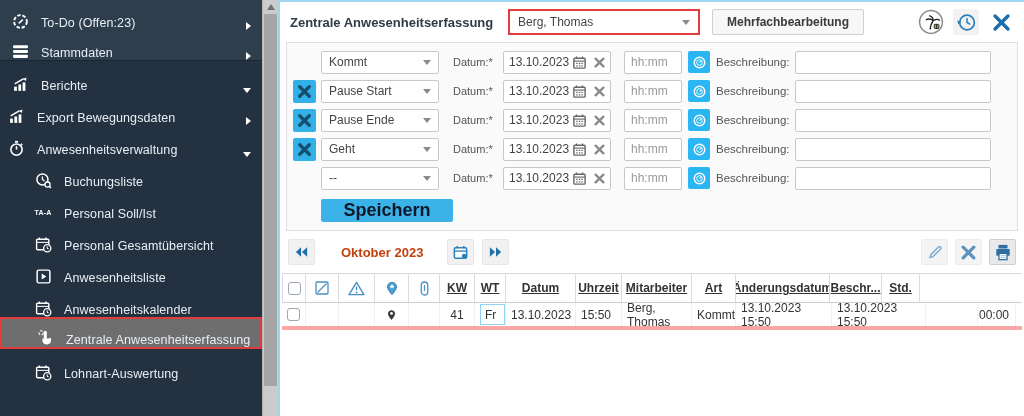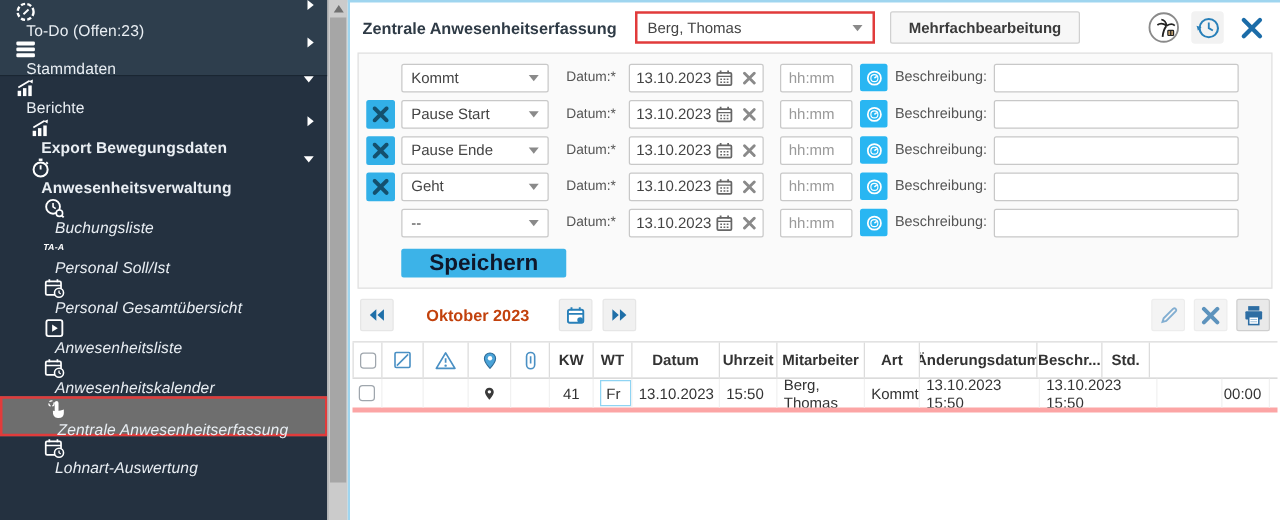--- a/index.html
+++ b/index.html
@@ -3,27 +3,27 @@
 <meta charset="utf-8">
 <style>
   * { box-sizing: border-box; margin: 0; padding: 0; }
   html,body { width:1024px; height:416px; overflow:hidden; }
   body { font-family:"Liberation Sans","DejaVu Sans",sans-serif; background:#fff; }
   .app { display:flex; width:1024px; height:416px; }
 
   
   .sidebar { width:262px; height:416px; background:#243140; color:#e9eef3; flex:none; display:flex; flex-direction:column; }
   .side-group-top { background:#2e3e4d; border-bottom:1px solid #1a2632; }
-  .side-item { position:relative; height:32px; display:flex; align-items:flex-start; font-size:12.5px; cursor:default;flex-direction:column; }
+  .side-item { position:relative; height:32px; display:flex; align-items:flex-end; font-size:12.5px; cursor:default; }
   .side-group-top .side-item { height:30px; }
   .side-item .s-icon { width:20px; height:18px; flex:none; display:flex; align-items:center; justify-content:center; }
   .side-item .s-label { margin-left:11px; white-space:nowrap; letter-spacing:.1px; }
   .lvl0 { padding-left:10px; }
-  .lvl1 { padding-left:22px;font-weight:bold; }
-  .lvl2 { padding-left:33px;font-style:italic; }
+  .lvl1 { padding-left:6px; }
+  .lvl2 { padding-left:33px; }
   .arrow-r, .arrow-d { position:absolute; right:11px; width:0; height:0; }
   .arrow-r { border-left:5px solid #fff; border-top:4px solid transparent; border-bottom:4px solid transparent; }
   .arrow-d { border-top:5px solid #fff; border-left:4px solid transparent; border-right:4px solid transparent; }
   .side-item.selected { background:#6e6e6e; border:2px solid #e13b3b; }
   .ta-a { font-size:7px; font-weight:bold; color:#fff; letter-spacing:.2px; }
 
   
   .v-scrollbar { width:16px; flex:none; background:#cbcbcb; position:relative; border-left:1px solid #b4b4b4; }
   .v-scroll-up { position:absolute; top:4px; left:4px; width:0; height:0; border-bottom:6px solid #707070; border-left:4px solid transparent; border-right:4px solid transparent; }
   .v-thumb { position:absolute; top:14px; left:1px; width:13px; height:372px; background:#a6a6a6; }
@@ -66,21 +66,21 @@
   .right-tools { margin-left:auto; display:flex; gap:7px; }
   .tool-btn { width:27px; height:26px; background:#f4f4f4; border:1px solid #ededed; border-radius:2px; display:flex; align-items:center; justify-content:center; }
   .tool-btn.print { background:#e9e9e9; border-color:#cfcfcf; }
 
   
   .grid { margin:0 2px; flex:1; font-size:12px; color:#333; }
   .trow { display:flex; align-items:stretch; }
   .trow.head { height:30px; border-top:1px solid #d9d9d9; border-bottom:1px solid #cfcfcf; font-weight:bold; }
   .trow.data { height:27px; border-bottom:4px solid #fca5a5; }
   .cell { display:flex; align-items:center; justify-content:center; overflow:hidden; }
-  .head .cell { border-right:1px solid #dcdcdc; }
+  .head .cell { border-right:1px solid #dcdcdc;text-decoration:underline; }
   .head .cell:first-child { border-left:1px solid #dcdcdc; }
   .data .cell { border-right:1px solid #f1f1f1; }
   .cell.al { justify-content:flex-start; padding-left:5px; }
   .cell.ar { justify-content:flex-end; padding-right:6px; }
   .c-sel{width:24px;} .c-edit{width:33px;} .c-warn{width:36px;} .c-pin{width:34px;} .c-clip{width:31px;}
   .c-kw{width:35px;} .c-wt{width:31px;} .c-datum{width:70px;} .c-uhr{width:46px;} .c-mit{width:70px;}
   .c-art{width:44px;} .c-erst{width:96px;} .c-aend{width:94px;} .c-besch{width:52px;} .c-std{width:38px;}
   .chk { width:13px; height:13px; border:1px solid #9fa6ad; border-radius:3px; background:#fff; }
   .wt-focus { border:1px solid #8fd4f3; background:#fff; height:21px; width:32px; display:flex; align-items:center; padding-left:4px; }
 </style>

